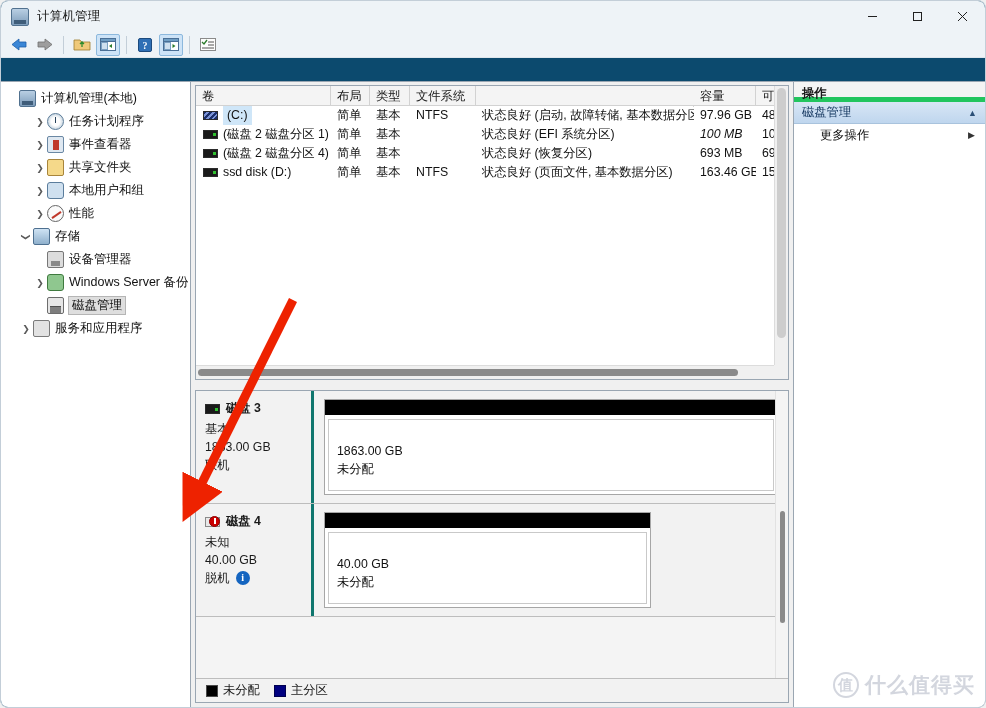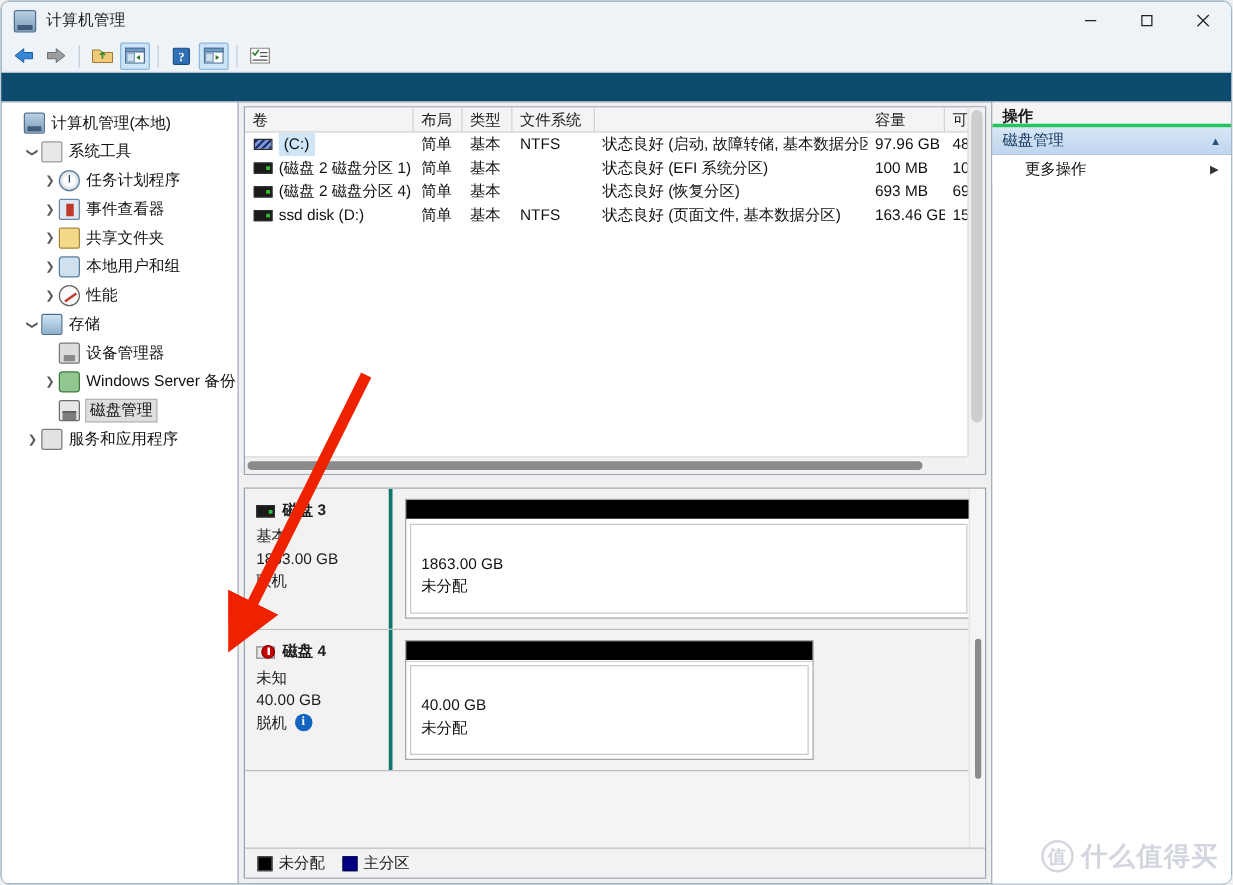--- a/index.html
+++ b/index.html
@@ -346,21 +346,21 @@
   }
   .lg-item { display: flex; align-items: center; gap: 5px; margin-right: 8px; }
   .lg-sw { width: 12px; height: 12px; border: 1px solid #4a4a4a; }
   .lg-sw.unalloc { background: #000; }
   .lg-sw.primary { background: #000080; border-color: #000050; }
 
   
   .act-head {
     height: 20px;
     background: #f4f4f4;
-    border-bottom: 3px solid #22c55e;
+    border-bottom: 5px solid #22c55e;
     font-size: 12.3px;
     font-weight: bold;
     color: #1a1a1a;
     padding: 2px 0 0 8px;
     line-height: 18px;
   }
   .act-group-title {
     height: 22px;
     background: linear-gradient(#d8e6f5,#bfd6ee);
     border-bottom: 1px solid #a9c3dd;
@@ -490,25 +490,20 @@
   </div>
 
   <div class="body">
 
     <div class="pane-tree">
       <div class="tree" id="tree-root">
           <div class="tnode" style="padding-left: 4px;">
             <span class="tspacer"></span>
             <span class="tico ic-computer"></span>
             <span class="tlabel">计算机管理(本地)</span>
-          </div>
-          <div class="tnode" style="padding-left: 18px;">
-            <span class="twist" style="transform: rotate(90deg);">❯</span>
-            <span class="tico ic-tools"></span>
-            <span class="tlabel">系统工具</span>
           </div>
           <div class="tnode" style="padding-left: 32px;">
             <span class="twist">❯</span>
             <span class="tico ic-clock"></span>
             <span class="tlabel">任务计划程序</span>
           </div>
           <div class="tnode" style="padding-left: 32px;">
             <span class="twist">❯</span>
             <span class="tico ic-event"></span>
             <span class="tlabel">事件查看器</span>
@@ -583,21 +578,21 @@
             </div>
             <div class="vrow">
               <div class="vc vname" style="width: 135px; padding-left: 3px;">
                 <span class="vol-icon"></span>
                 <span class="lbl">(磁盘 2 磁盘分区 1)</span>
               </div>
               <div class="vc" style="width: 39px;">简单</div>
               <div class="vc" style="width: 40px;">基本</div>
               <div class="vc" style="width: 66px;"></div>
               <div class="vc" style="width: 218px;">状态良好 (EFI 系统分区)</div>
-              <div class="vc" style="width: 62px;">100 MB</div>
+              <div class="vc" style="width: 62px; font-style: italic;">100 MB</div>
               <div class="vc" style="width: 50px;">100</div>
             </div>
             <div class="vrow">
               <div class="vc vname" style="width: 135px; padding-left: 3px;">
                 <span class="vol-icon"></span>
                 <span class="lbl">(磁盘 2 磁盘分区 4)</span>
               </div>
               <div class="vc" style="width: 39px;">简单</div>
               <div class="vc" style="width: 40px;">基本</div>
               <div class="vc" style="width: 66px;"></div>

